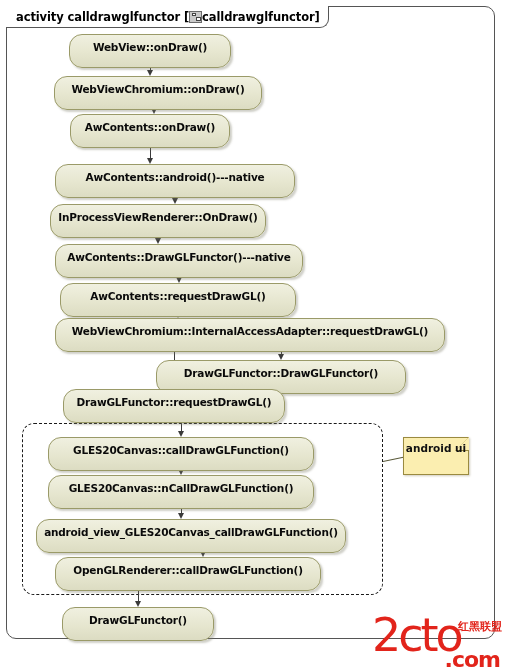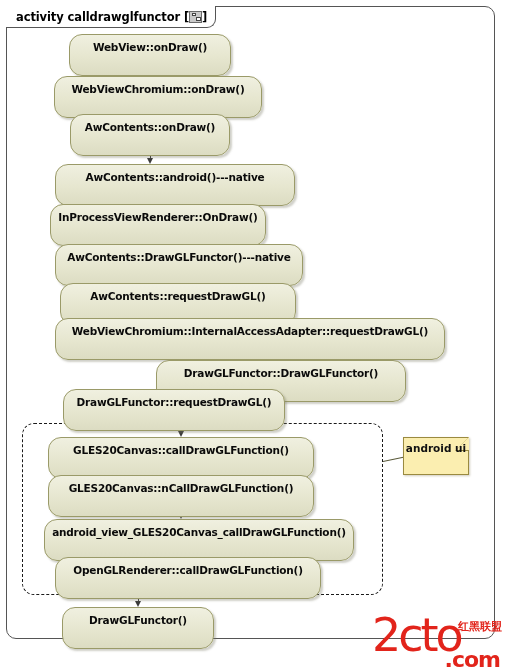--- a/index.html
+++ b/index.html
@@ -20,21 +20,21 @@
              white-space:nowrap;}
   .frame-tab .kw{font-size:11.5px;font-weight:bold;color:#000;letter-spacing:-0.1px;}
   .tab-icon{display:inline-block;width:13px;height:12px;background:#c9c9c9;
             border:1px solid #6a6a6a;position:relative;box-sizing:border-box;}
   .tab-icon::before{content:"";position:absolute;left:2px;top:1.5px;width:4px;height:3px;
             background:#fff;border:1px solid #444;box-sizing:border-box;}
   .tab-icon::after{content:"";position:absolute;left:6px;top:5px;width:5px;height:4px;
             background:#fff;border:1px solid #444;box-sizing:border-box;}
 
   
-  .node{position:absolute;height:42px;line-height:25px;
+  .node{position:absolute;height:34px;line-height:25px;
         background:linear-gradient(180deg,#f0f0e0 0%,#e6e6cf 55%,#dcdcc2 100%);
         border:1px solid #9a9a68;border-radius:13px;
         box-shadow:2px 2px 2px rgba(120,120,100,.35);
         text-align:center;font-size:10.5px;font-weight:bold;color:#0a0a0a;
         box-sizing:border-box;white-space:nowrap;overflow:hidden;letter-spacing:-0.2px;}
 
   
   .conn{position:absolute;background:#3a3a3a;}
   .vline{width:1px;}
   .arrowhead{position:absolute;width:0;height:0;
@@ -70,20 +70,21 @@
 </head>
 <body>
 
 <div id="diagram">
 
   <div class="frame"></div>
 
   <div class="frame-tab">
     <span class="kw">activity  calldrawglfunctor [</span>
     <span class="tab-icon"></span>
+    <span class="kw">calldrawglfunctor</span>
     <span class="kw">]</span>
   </div>
 
   <div class="wm-url" style="left:107px;top:332px;">http://blog.csdn.net/jayinzhou</div>
 
   <div class="partition" id="partition" style="left: 22px; top: 423px; width: 361px; height: 172px;"></div>
 
   <div class="note-link" style="left:383px;top:461px;width:22px;transform:rotate(-12deg);"></div>
 
   <div class="note" id="note" style="left: 403px; top: 437px; width: 66px; height: 38px;">
@@ -128,21 +129,21 @@
       <div class="node" style="left: 70px; top: 114px; width: 160px;">AwContents::onDraw()</div>
       <div class="node" style="left: 55px; top: 164px; width: 240px;">AwContents::android()---native</div>
       <div class="node" style="left: 50px; top: 204px; width: 216px;">InProcessViewRenderer::OnDraw()</div>
       <div class="node" style="left: 55px; top: 244px; width: 248px;">AwContents::DrawGLFunctor()---native</div>
       <div class="node" style="left: 60px; top: 283px; width: 236px;">AwContents::requestDrawGL()</div>
       <div class="node" style="left: 55px; top: 318px; width: 390px;">WebViewChromium::InternalAccessAdapter::requestDrawGL()</div>
       <div class="node" style="left: 156px; top: 360px; width: 250px;">DrawGLFunctor::DrawGLFunctor()</div>
       <div class="node" style="left: 63px; top: 389px; width: 222px;">DrawGLFunctor::requestDrawGL()</div>
       <div class="node" style="left: 48px; top: 437px; width: 266px;">GLES20Canvas::callDrawGLFunction()</div>
       <div class="node" style="left: 48px; top: 475px; width: 266px;">GLES20Canvas::nCallDrawGLFunction()</div>
-      <div class="node" style="left: 44px; top: 519px; width: 310px;">android_view_GLES20Canvas_callDrawGLFunction()</div>
+      <div class="node" style="left: 36px; top: 519px; width: 310px;">android_view_GLES20Canvas_callDrawGLFunction()</div>
       <div class="node" style="left: 55px; top: 557px; width: 266px;">OpenGLRenderer::callDrawGLFunction()</div>
       <div class="node" style="left: 62px; top: 607px; width: 152px;">DrawGLFunctor()</div>
     </div>
 
   <div class="wm-logo" style="left:372px;top:617px;width:132px;height:48px;">
     <div class="big">2cto</div>
     <div class="dom" style="text-align:right;margin-top:-6px;padding-right:4px;">.com</div>
     <div class="cn">红黑联盟</div>
   </div>
 

